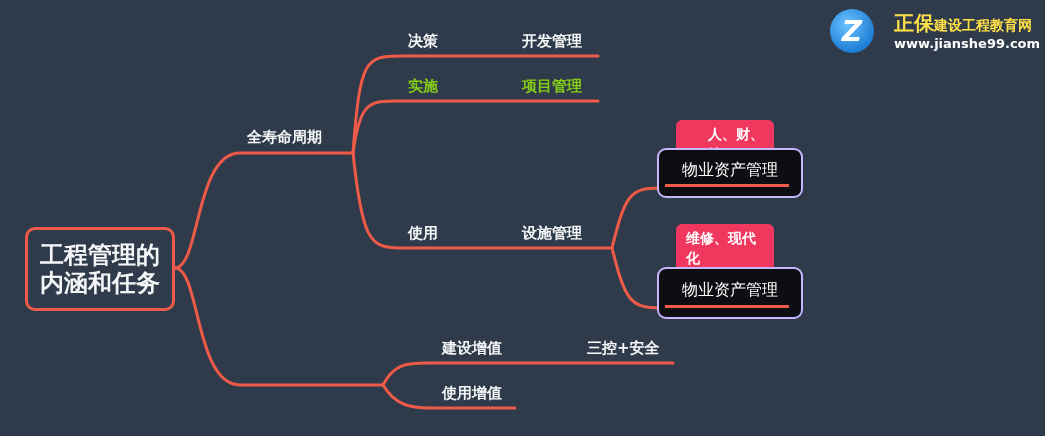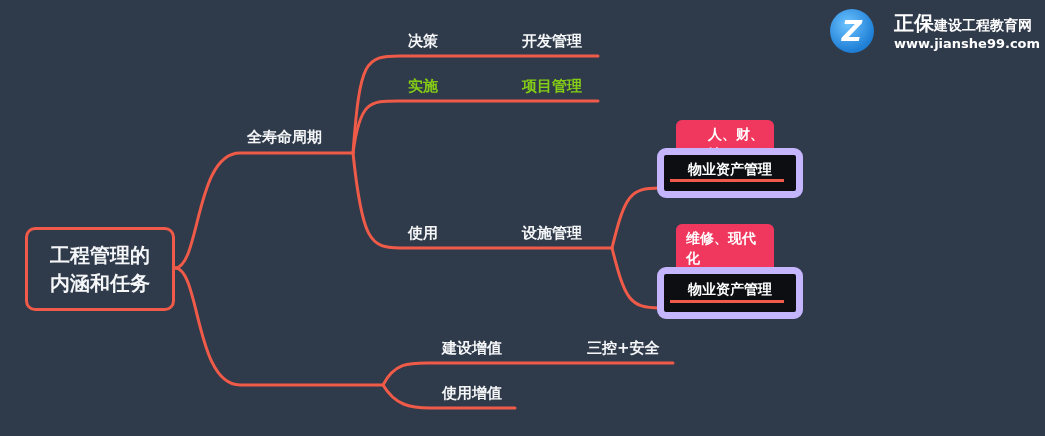--- a/index.html
+++ b/index.html
@@ -12,42 +12,42 @@
   .canvas { position:absolute; left:0; top:0; width:1045px; height:436px; }
   svg.lines { position:absolute; left:0; top:0; }
   .lbl {
     position:absolute; color:#f4f6f8; font-weight:bold; font-size:15px;
     white-space:nowrap; line-height:18px;
   }
   .lbl.hl { color:#84cc16; }
   .root {
     position:absolute; left:25px; top:227px; width:150px; height:84px;
     border:3px solid #ef5b48; border-radius:10px; box-sizing:border-box;
-    background:#2f3a4a; color:#f4f6f8; font-weight:bold; font-size:20px;
+    background:#2f3a4a; color:#f4f6f8; font-weight:bold; font-size:24px;
     line-height:28px; text-align:center; display:flex; align-items:center; justify-content:center;
   }
   .tag {
     position:absolute; background:#f0385e; color:#fff; font-weight:bold;
     font-size:14px; border-radius:6px 6px 0 0; padding:4px 10px; box-sizing:border-box;
     line-height:20px;
   }
   .node {
-    position:absolute; background:#0d0e12; border:7px solid #c4b5fd; border-radius:9px;
-    box-sizing:border-box; color:#fff; font-weight:bold; font-size:14px;
+    position:absolute; background:#0d0e12; border:2px solid #c4b5fd; border-radius:9px;
+    box-sizing:border-box; color:#fff; font-weight:normal; font-size:16px;
     display:flex; align-items:center; justify-content:center;
   }
   .node .ul { position:absolute; left:6px; right:12px; bottom:9px; height:3px; background:#ef5b48; }
   .logo { position:absolute; left:826px; top:4px; width:215px; height:50px; }
   .logo-circle {
     position:absolute; left:4px; top:5px; width:44px; height:44px; border-radius:50%;
     background:radial-gradient(circle at 40% 35%, #6cc3ff, #1f7fd6 70%);
     display:flex; align-items:center; justify-content:center;
     color:#fff; font-weight:bold; font-size:28px; font-style:italic;
   }
-  .logo-title { position:absolute; left:68px; top:6px; color:#ffffff; font-weight:bold; font-size:20px; white-space:nowrap; }
+  .logo-title { position:absolute; left:68px; top:6px; color:#fde047; font-weight:bold; font-size:20px; white-space:nowrap; }
   .logo-title small { font-size:14px; }
   .logo-url { position:absolute; left:68px; top:32px; color:#fff; font-weight:bold; font-size:13px; white-space:nowrap; }
 </style>
 </head>
 <body>
 
 <div class="canvas">
   <svg class="lines" width="1045" height="436">
     <g fill="none" stroke="#ef5b48" stroke-width="3" stroke-linecap="round">
 

